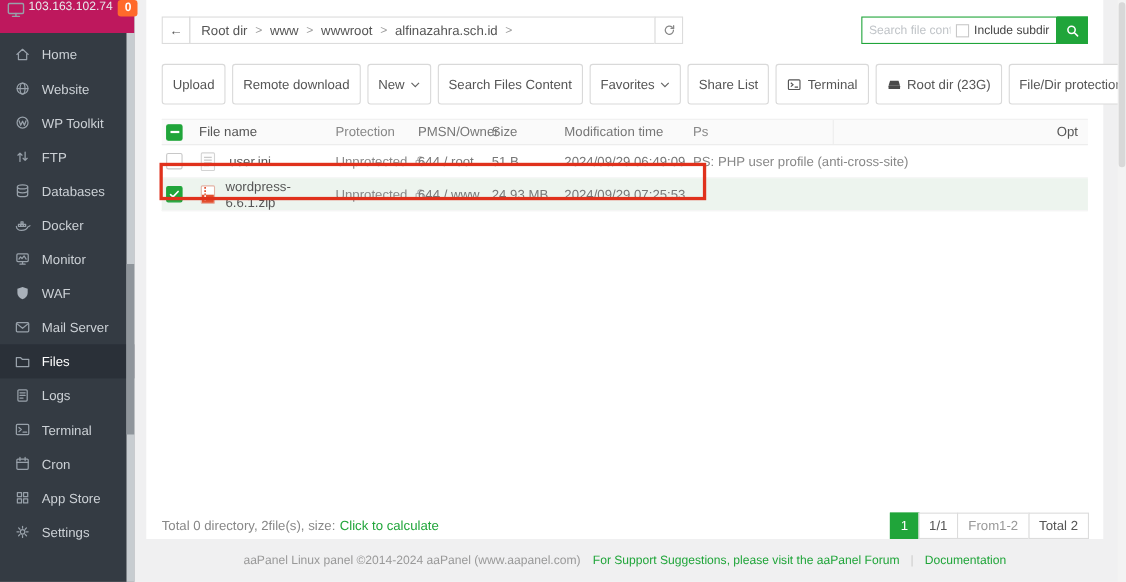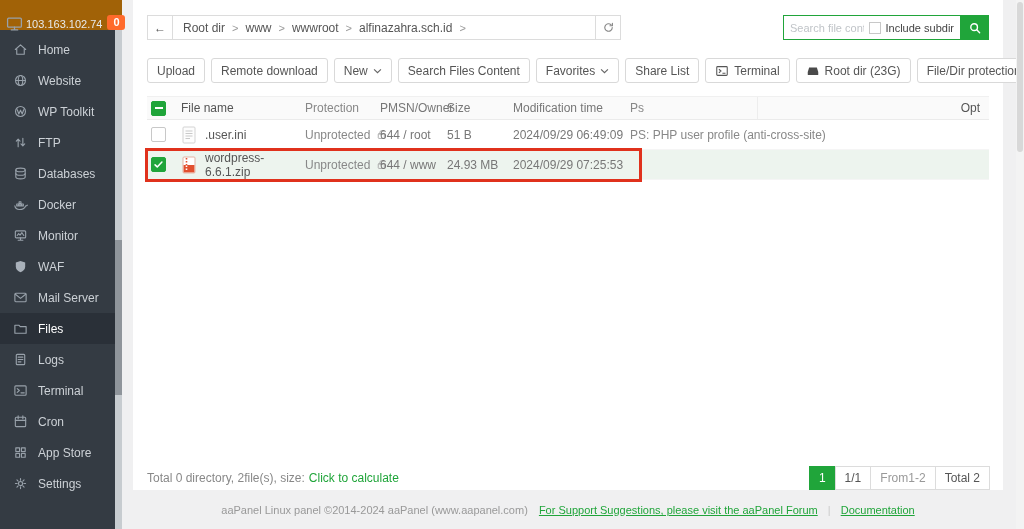--- a/index.html
+++ b/index.html
@@ -7,21 +7,21 @@
   body {
     position: relative; overflow: hidden;
     background: #f0f0f1;
     font-family: "Liberation Sans", sans-serif;
     font-size: 12px; color:#555;
   }
   svg { display:block; }
 
   
   .sidebar { position:absolute; left:0; top:0; width:122px; height:529px; background:#343b43; z-index:5; }
-  .side-header { height:30px; background:#a16207; display:flex; align-items:flex-end; padding:0 6px; gap:5px; }
+  .side-header { height:30px; background:#be185d; display:flex; align-items:flex-start; padding:0 6px; gap:5px; }
   .ip { color:#e7eaec; font-size:11px; white-space:nowrap; }
   .badge { margin-left:auto; background:#ff6a2b; color:#fff; font-size:11px; font-weight:bold;
            min-width:18px; height:15px; line-height:15px; text-align:center; border-radius:3px; }
   .side-items { padding-top:4px; }
   .side-item { height:31px; display:flex; align-items:center; padding-left:13px; gap:10px;
                color:#ccd1d6; font-size:12px; cursor:pointer; }
   .side-item.active { background:#2a3038; color:#fff; }
   .sicon { width:15px; height:15px; flex:0 0 15px; }
   .sicon svg { stroke:#98a1aa; fill:none; stroke-width:1.2; stroke-linecap:round; stroke-linejoin:round; }
   .side-scroll { position:absolute; right:0; top:30px; bottom:0; width:7px; background:#c7ccd0; }
@@ -47,21 +47,21 @@
   .search-wrap { display:flex; align-items:center; border:1px solid #20a53a; width:178px; padding:0 6px; gap:5px; background:#fff; }
   .search-wrap input { border:none; outline:none; flex:1; min-width:0; font-size:11px; color:#555;
                        font-family:"Liberation Sans", sans-serif; }
   .search-wrap input::placeholder { color:#c0c4c8; }
   .cb { width:12px; height:12px; border:1px solid #c8c8c8; background:#fff; flex:0 0 12px; }
   .subdir-label { font-size:11px; color:#444; white-space:nowrap; }
   .search-btn { width:28px; background:#20a53a; border:1px solid #20a53a; display:flex; align-items:center; justify-content:center; cursor:pointer; }
 
   
   .toolbar { margin-top:18px; display:flex; align-items:center; gap:6px; }
-  .tbtn { height:25px; border:1px solid #d9d9d9; border-radius:3px; background:#fff; color:#555;
+  .tbtn { height:37px; border:1px solid #d9d9d9; border-radius:3px; background:#fff; color:#555;
           font-size:12px; padding:0 9px; display:flex; align-items:center; gap:5px; white-space:nowrap; cursor:pointer;
           font-family:"Liberation Sans", sans-serif; }
   .chev { width:9px; height:6px; }
   .chev svg { stroke:#666; fill:none; stroke-width:1.3; }
 
   
   .table { margin-top:13px; }
   .thead, .trow { display:flex; align-items:center; font-size:12px; }
   .thead { height:24px; background:#fafafa; border-top:1px solid #f0f0f0; border-bottom:1px solid #ebebeb; color:#555; }
   .trow { height:30px; border-bottom:1px solid #f5f5f5; color:#666; }
@@ -99,21 +99,21 @@
   .pager { margin-left:auto; display:flex; align-items:stretch; height:24px; font-size:12px; }
   .pbox { border:1px solid #dcdcdc; background:#fff; display:flex; align-items:center; padding:0 9px; color:#555; }
   .pbox + .pbox { margin-left:-1px; }
   .pbox.cur { background:#20a53a; border-color:#20a53a; color:#fff; min-width:24px; justify-content:center; cursor:pointer; }
   .pbox.range { color:#999; }
   .perpage { gap:6px; }
   .pp-select { border:1px solid #ccc; border-radius:2px; height:18px; display:flex; align-items:center; gap:5px; padding:0 5px; cursor:pointer; }
 
   
   .footer { position:absolute; left:133px; width:870px; top:504px; text-align:center; font-size:11px; color:#999; }
-  .footer .green { color:#20a53a; cursor:pointer;text-decoration:underline; }
+  .footer .green { color:#20a53a; cursor:pointer; }
   .footer .sep { color:#ccc; margin:0 7px; }
 </style>
 </head>
 <body>
 
 <div class="sidebar">
   <div class="side-header">
     <span class="sicon">
       <svg viewBox="0 0 16 16" width="17" height="17" fill="none" stroke="#dfe3e6" stroke-width="1.2" stroke-linecap="round">
           <rect x="1.5" y="3" width="13" height="8.5" rx="1"></rect>

